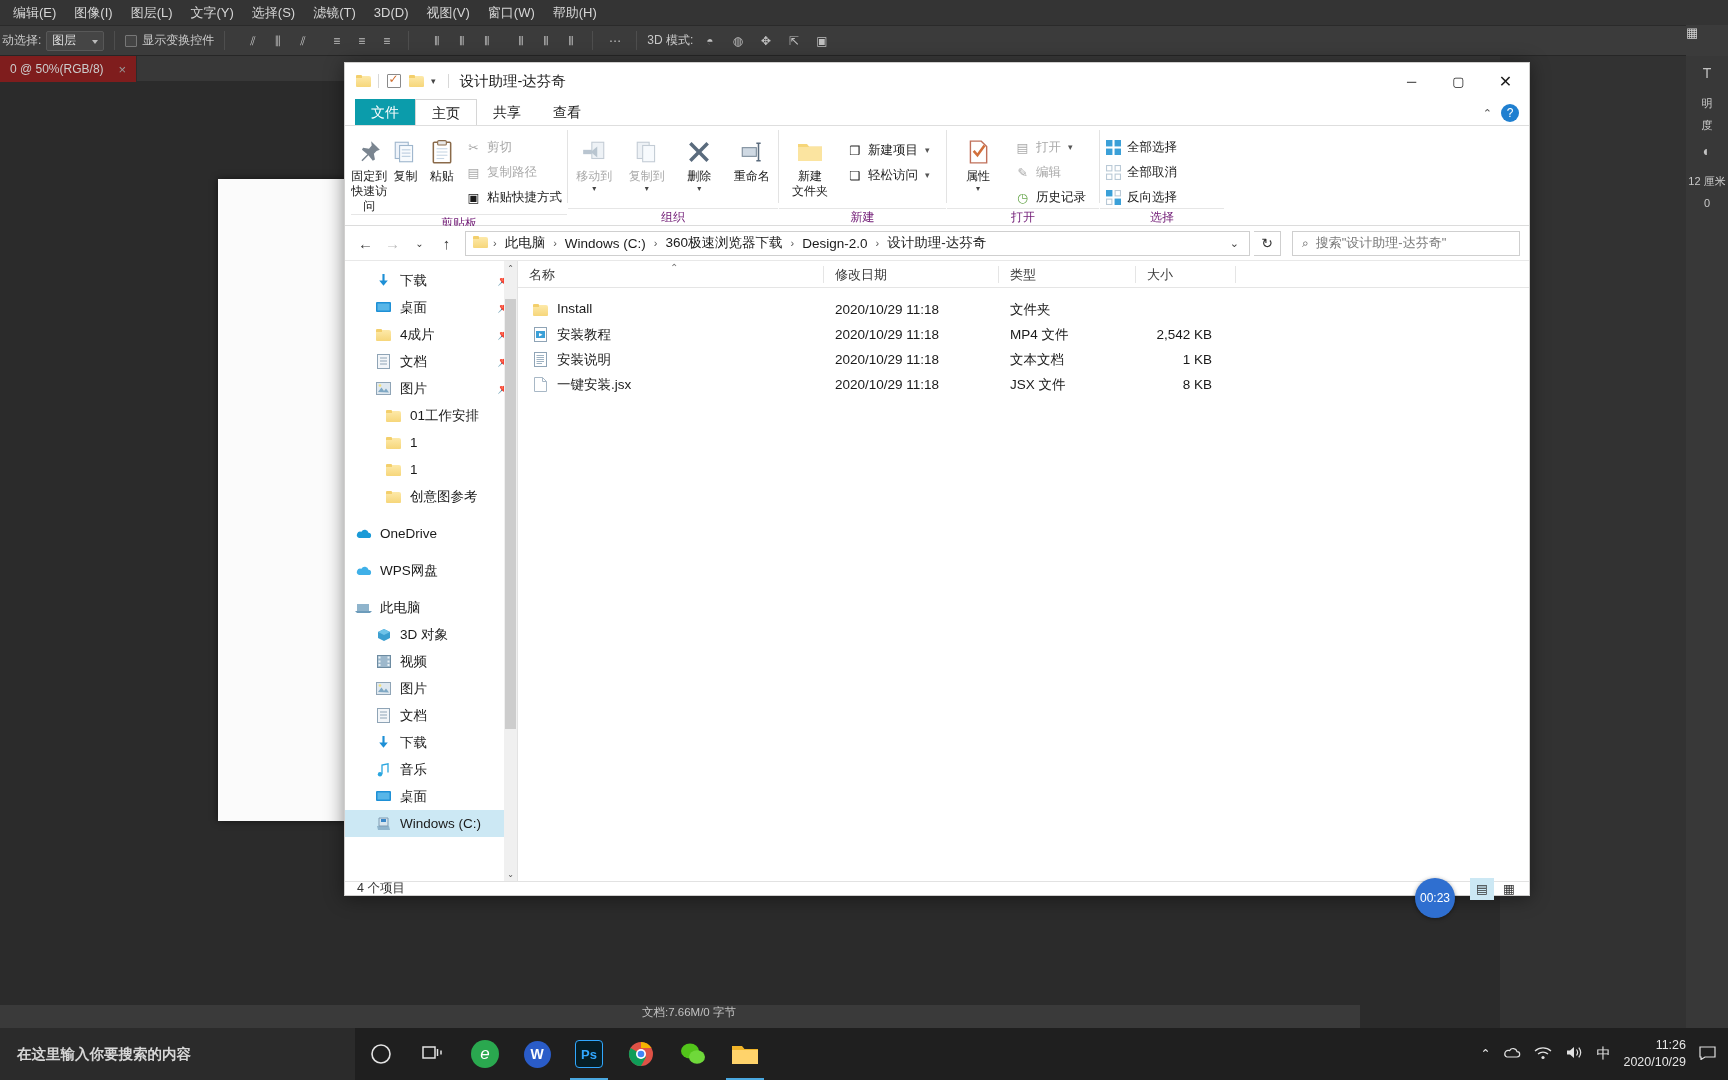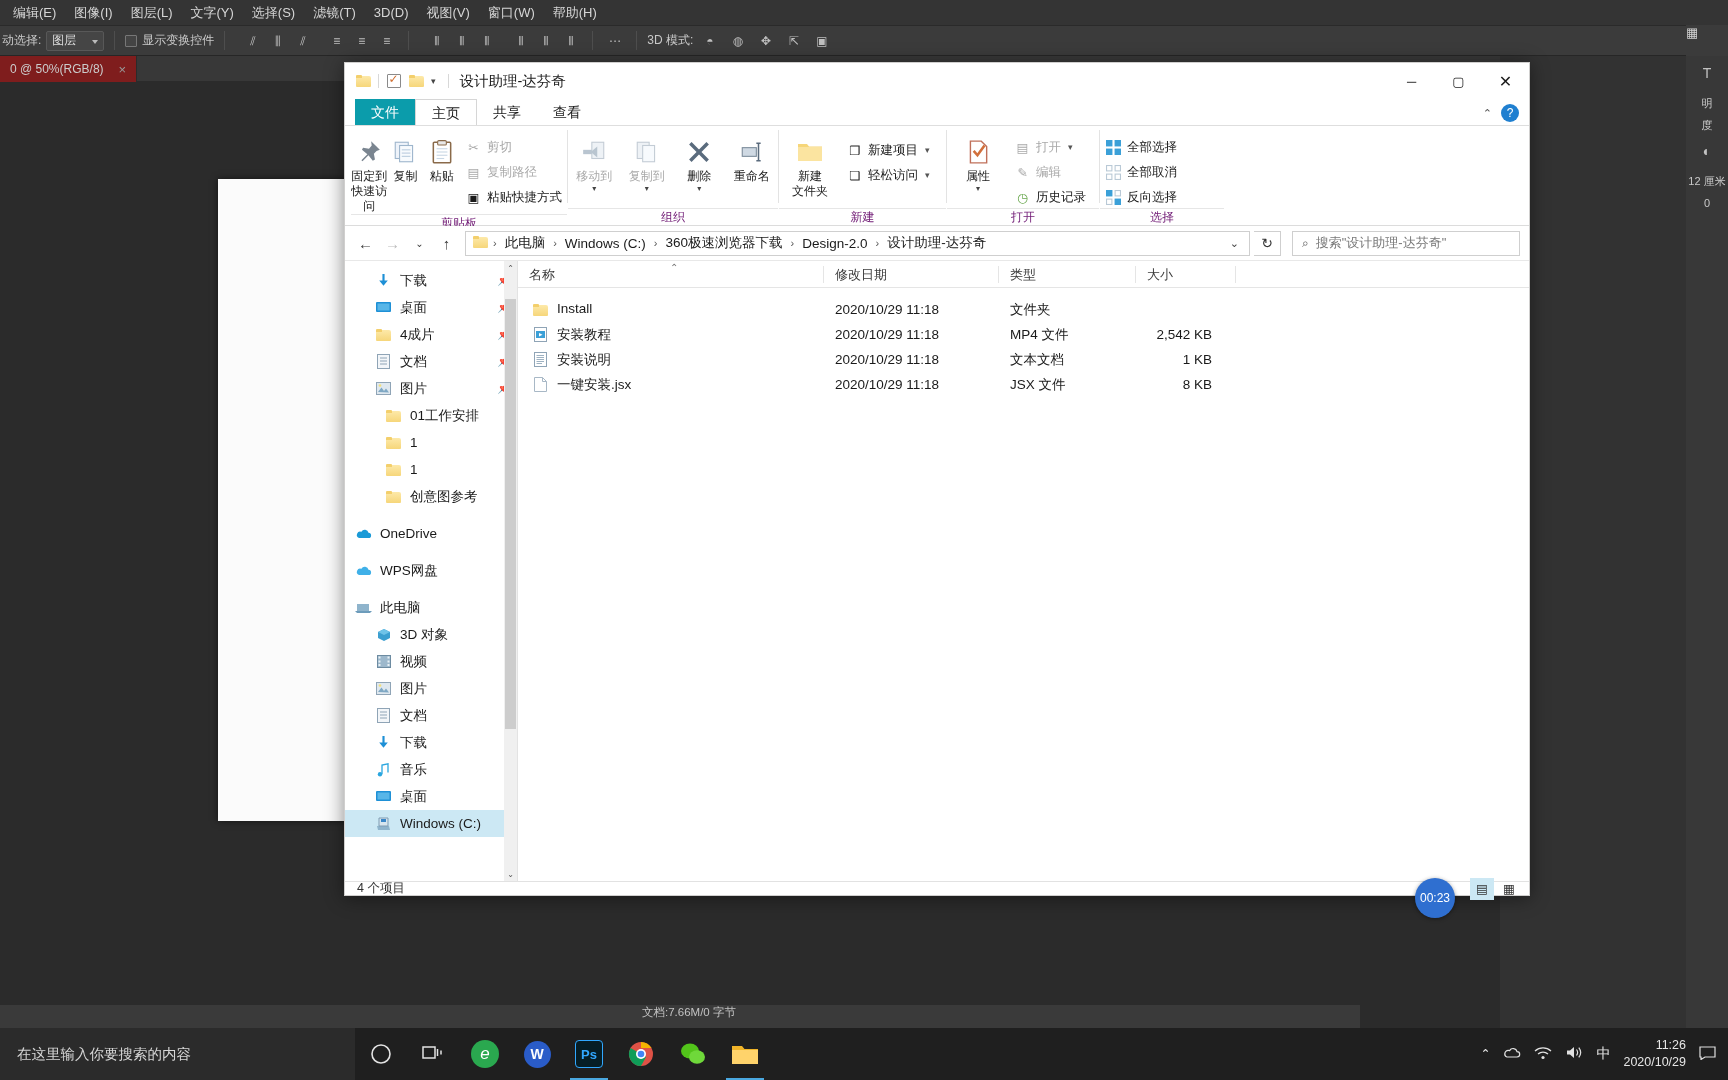--- a/index.html
+++ b/index.html
@@ -258,21 +258,21 @@
     box-shadow:0 1px 4px rgba(0,0,0,.4);
   }
 
   
   #taskbar {
     position:absolute; left:0; bottom:0; width:1728px; height:52px;
     background:#1f1f1f; display:flex; align-items:center; z-index:80;
   }
   #tb-search {
     width:355px; height:52px; background:#2b2b2b; display:flex; align-items:center;
-    padding-left:17px; color:#d6d6d6; font-size:14.5px;
+    padding-left:17px; color:#d6d6d6; font-size:14.5px;font-weight:bold;
   }
   .tb-icon {
     width:52px; height:52px; display:flex; align-items:center; justify-content:center;
     position:relative;
   }
   .tb-icon.active:after {
     content:""; position:absolute; bottom:0; left:7px; right:7px; height:2px; background:#4aa8e0;
   }
   #tb-right {
     margin-left:auto; display:flex; align-items:center; gap:13px; padding-right:12px;

